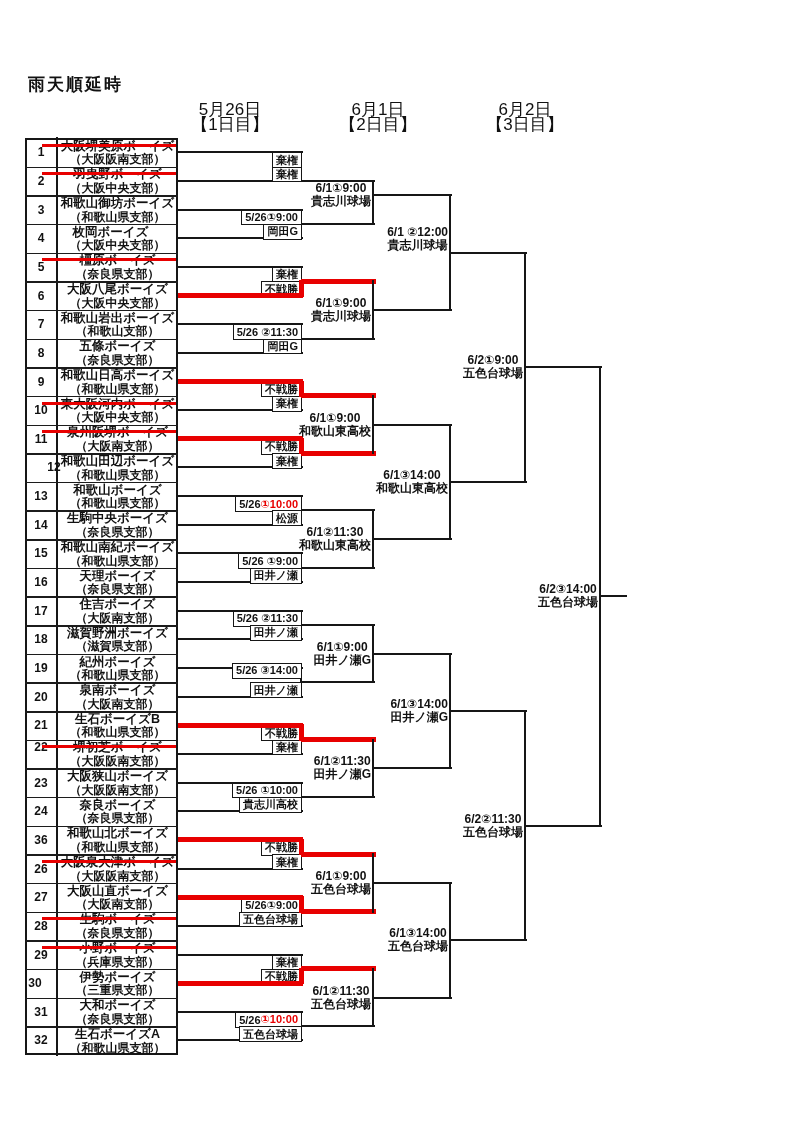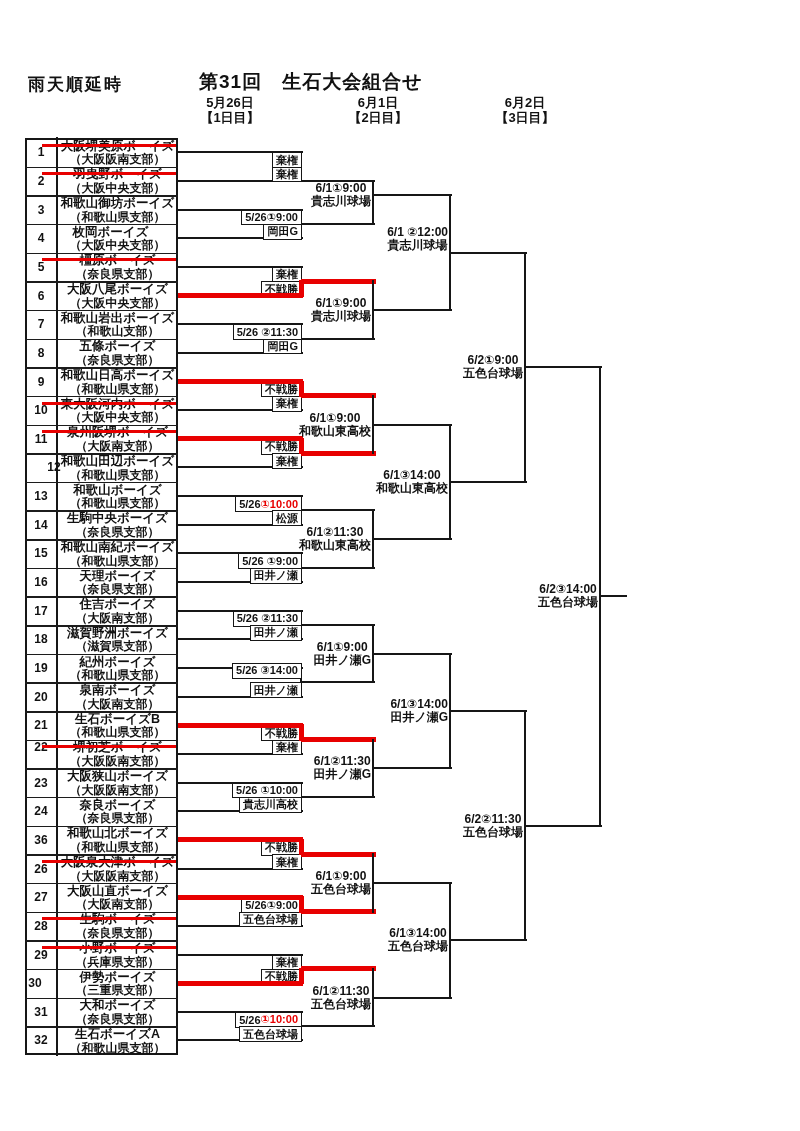--- a/index.html
+++ b/index.html
@@ -13,28 +13,27 @@
   .tableborder{position:absolute;border:2px solid #161616;box-sizing:border-box;}
   .num{position:absolute;font-weight:bold;font-size:12px;display:flex;align-items:center;justify-content:center;}
   .tname{position:absolute;font-weight:bold;font-size:12.5px;line-height:14px;text-align:center;white-space:nowrap;overflow:visible;}
   .tbranch{font-size:12px;}
   .cell{position:absolute;background:#fff;border:1.5px solid #161616;box-sizing:border-box;
         display:flex;align-items:center;padding:0 3px;font-size:11px;font-weight:bold;white-space:nowrap;}
   .cell .red{color:#e80000;}
   .note{position:absolute;font-weight:bold;font-size:12px;line-height:13px;text-align:center;white-space:nowrap;}
   .rain{position:absolute;left:28px;top:73px;font-size:17px;font-weight:bold;letter-spacing:2px;}
   .title{position:absolute;left:199px;top:69px;font-size:19px;font-weight:bold;letter-spacing:1px;}
-  .dayhead{position:absolute;top:95px;width:84px;text-align:center;font-weight:bold;font-size:13px;line-height:15px;}
+  .dayhead{position:absolute;top:102px;width:84px;text-align:center;font-weight:normal;font-size:17px;line-height:15px;}
 </style>
 </head>
 <body>
 
 <div id="stage">
   <div class="rain">雨天順延時</div>
-  <div class="title">第31回　生石大会組合せ</div>
 
   <div class="dayhead" style="left:188px;">
     <div>5月26日</div>
     <div>【1日目】</div>
   </div>
   <div class="dayhead" style="left:336px;">
     <div>6月1日</div>
     <div>【2日目】</div>
   </div>
   <div class="dayhead" style="left:483px;">

